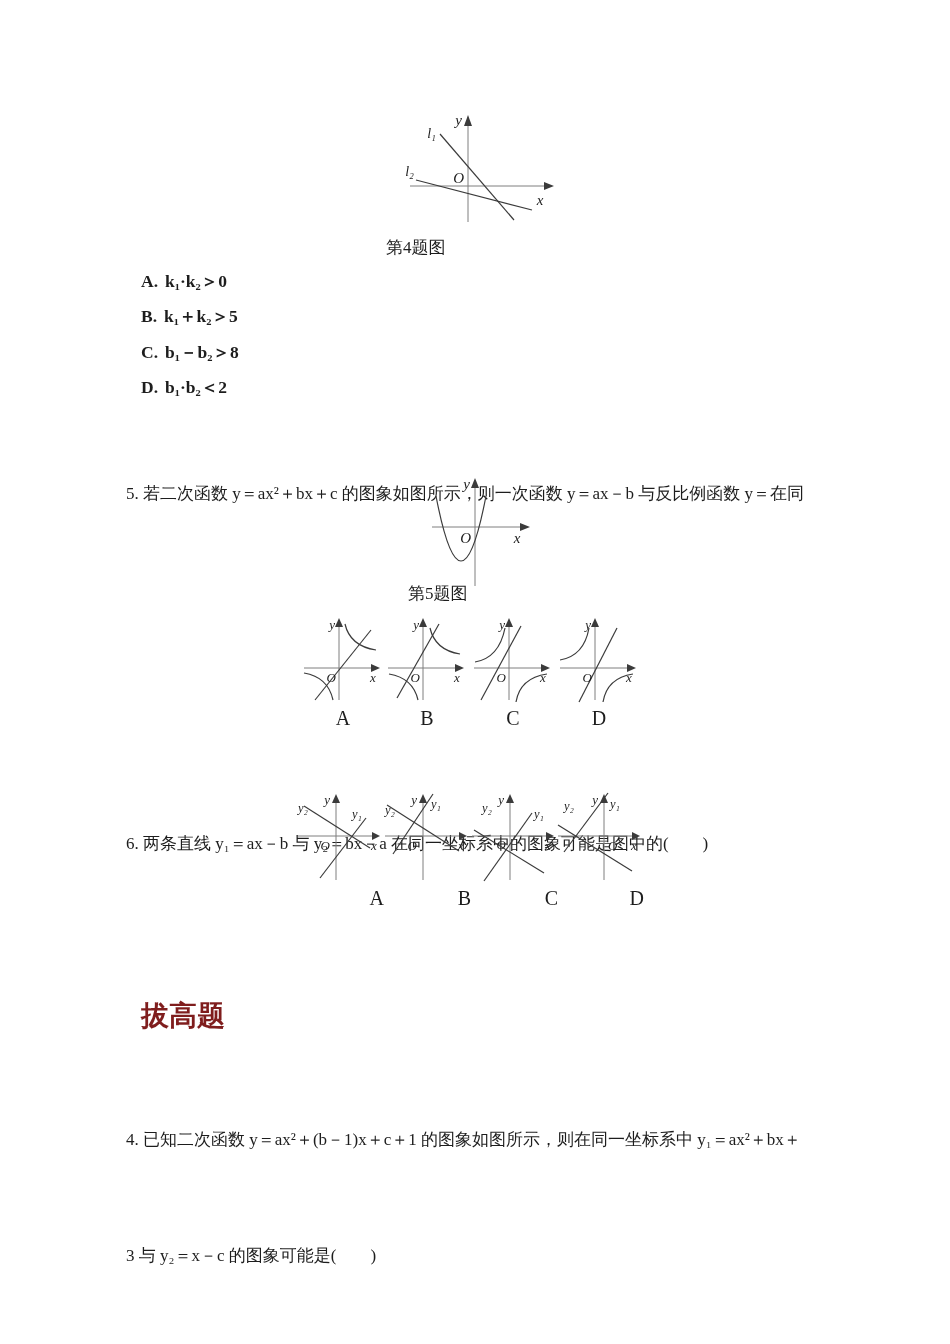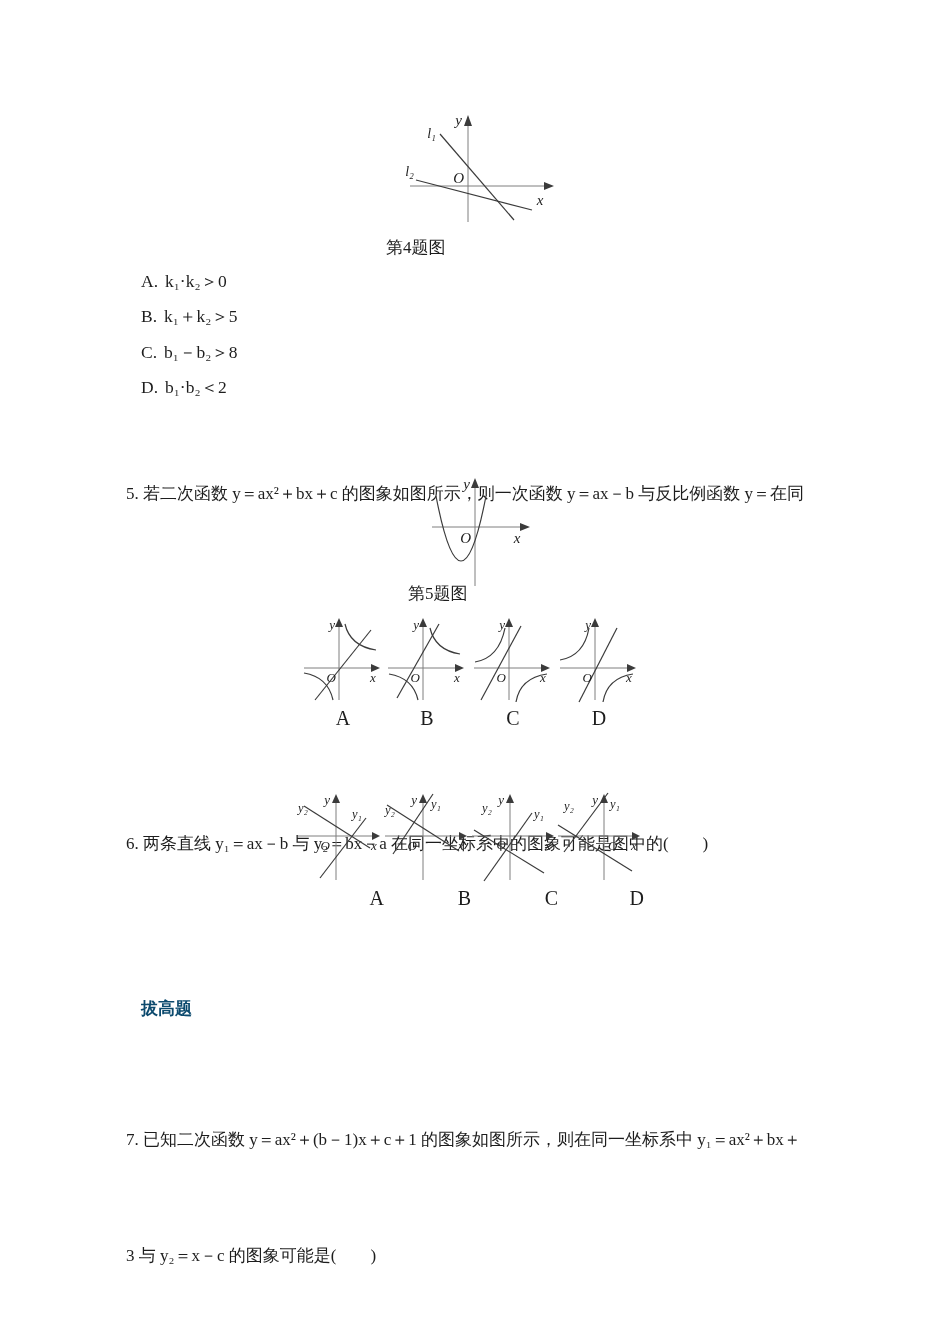--- a/index.html
+++ b/index.html
@@ -8,21 +8,21 @@
   .qtext{position:absolute;font-size:17px;line-height:37px;white-space:pre;}
   .qtext div{white-space:pre;}
   .caption{position:absolute;font-size:17px;}
   .opts{position:absolute;font-size:17.5px;line-height:35.4px;}
   .opt-label{margin-right:7px;}
   .figwrap{position:absolute;}
   .gblock{position:absolute;width:84px;text-align:center;}
   .gblock6{position:absolute;width:88px;text-align:right;}
   .choice-letter{display:block;margin-top:3px;font-size:20px;color:#1d1d1d;}
   .heading{position:absolute;font-family:"Liberation Sans","DejaVu Sans",sans-serif;
-           font-weight:700;font-size:17px;color:#0c4a6e;}
+           font-weight:700;font-size:28px;color:#7f1d1d;}
   svg{display:block;}
   .axis{stroke:#7e7e7e;stroke-width:1;}
   .fn{stroke:#3b3b3b;stroke-width:1.2;fill:none;}
   .ah{fill:#3b3b3b;stroke:none;}
   text.gl{font-family:"Liberation Serif","DejaVu Serif",serif;font-style:italic;fill:#1d1d1d;}
 </style>
 </head>
 <body>
 
 <div class="page">
@@ -37,21 +37,21 @@
       <line class="fn" x1="26" y1="70" x2="142" y2="100"></line>
       <text class="gl" x="46" y="28" font-size="14" text-anchor="end">l₁</text>
       <text class="gl" x="24" y="66" font-size="14" text-anchor="end">l₂</text>
       <text class="gl" x="74" y="73" font-size="15" text-anchor="end">O</text>
       <text class="gl" x="72" y="15" font-size="15" text-anchor="end">y</text>
       <text class="gl" x="150" y="95" font-size="15" text-anchor="middle">x</text>
     </svg>
   </div>
   <div class="caption" style="left:386px;top:236px;width:170px;">第4题图</div>
 
-  <div class="opts" style="left:141px;top:264px;">
+  <div class="opts" style="left:141px;top:264px;font-weight:bold;">
     <div><span class="opt-label">A.</span><span>k₁·k₂＞0</span></div>
     <div><span class="opt-label">B.</span><span>k₁＋k₂＞5</span></div>
     <div><span class="opt-label">C.</span><span>b₁－b₂＞8</span></div>
     <div><span class="opt-label">D.</span><span>b₁·b₂＜2</span></div>
   </div>
 
   <div class="qtext" style="left:126px;top:401px;">
     <div>5. 若二次函数 y＝ax²＋bx＋c 的图象如图所示，则一次函数 y＝ax－b 与反比例函数 y＝在同</div>
   </div>
 
@@ -201,17 +201,17 @@
       <text class="gl" x="42" y="12" font-size="13" text-anchor="end">y</text>
       <text class="gl" x="78" y="58" font-size="13" text-anchor="middle">x</text>
       <text class="gl" x="52" y="58" font-size="13">O</text>
     </svg>
     <span class="choice-letter">D</span>
   </div>
 
   <div class="heading" style="left:141px;top:997px;">拔高题</div>
 
   <div class="qtext" style="left:126px;top:1044px;line-height:38.5px;">
-    <div>7. 已知二次函数 y＝ax²＋(b－1)x＋c＋1 的图象如图所示，则在同一坐标系中 y₁＝ax²＋bx＋</div>
+    <div>4. 已知二次函数 y＝ax²＋(b－1)x＋c＋1 的图象如图所示，则在同一坐标系中 y₁＝ax²＋bx＋</div>
     <div>3 与 y₂＝x－c 的图象可能是(　　)</div>
   </div>
 
 </div>
 
 </body></html>

